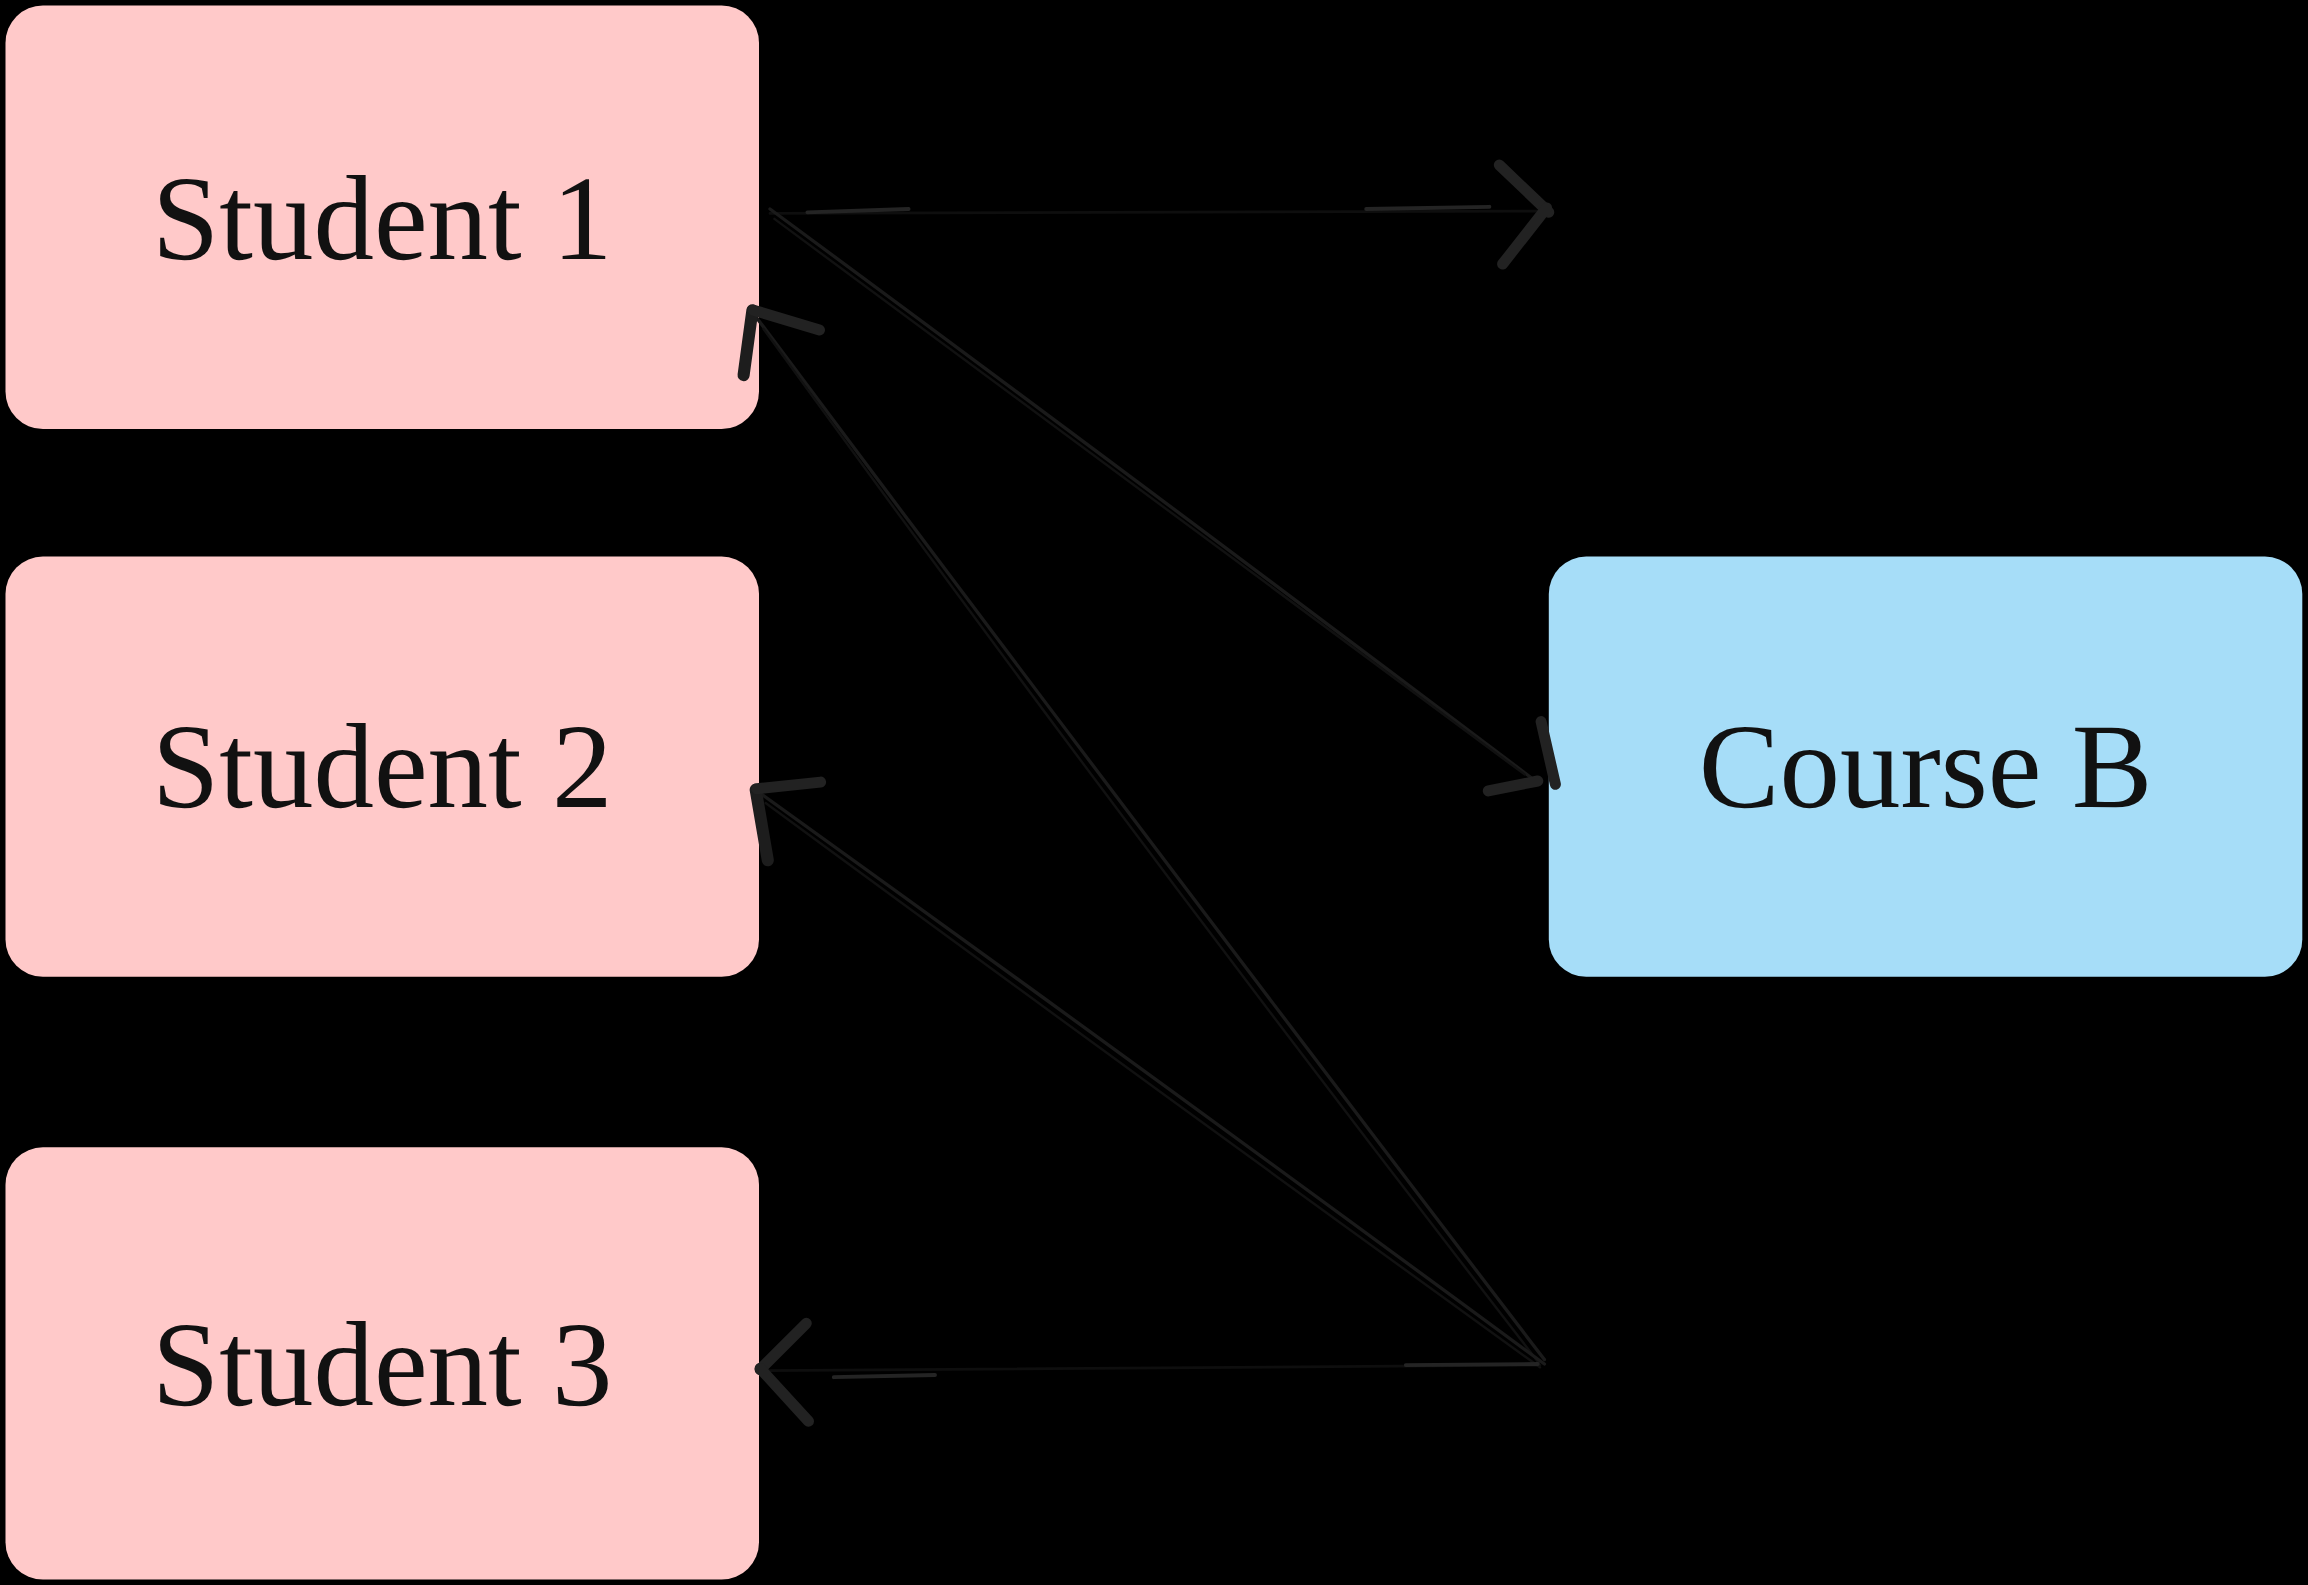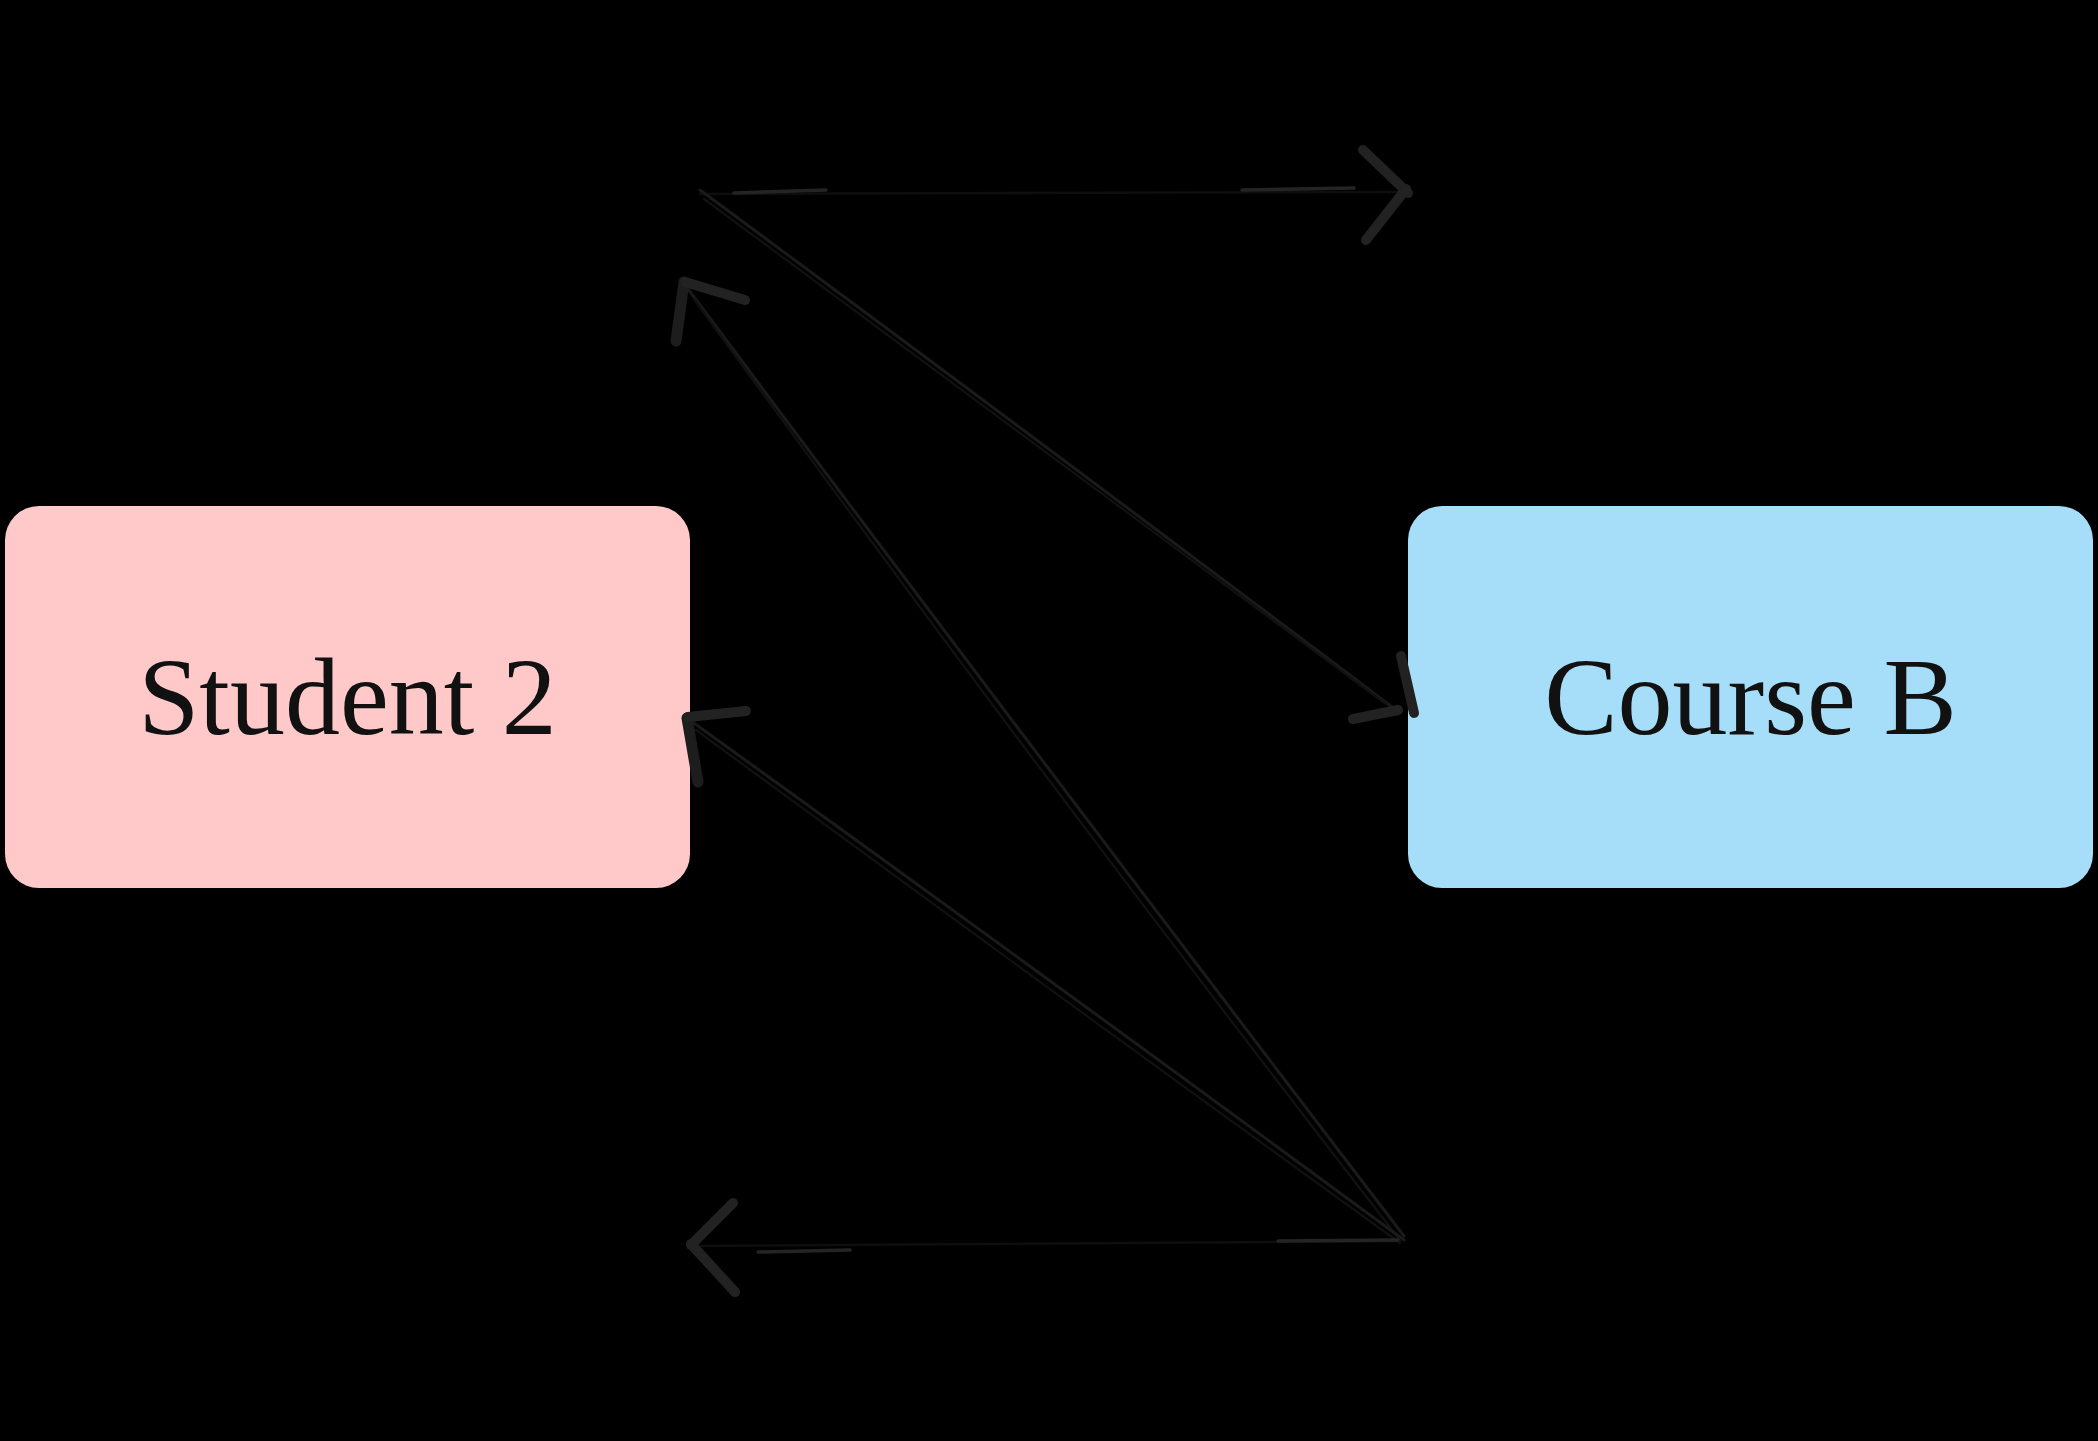--- a/index.html
+++ b/index.html
@@ -39,22 +39,28 @@
   .shaft-2nd   { stroke: #111111; stroke-width: 2.2; }
   .shaft-dash  { stroke: #242424; stroke-width: 3.5; }
   .head        { stroke: #222222; stroke-width: 10; }
   .head-thick  { stroke: #1d1d1d; stroke-width: 11; }
 </style>
 </head>
 <body>
 
 <div class="canvas">
 
+  <div class="node student r1">
+    <span>Student 1</span>
+  </div>
   <div class="node student r2">
     <span>Student 2</span>
+  </div>
+  <div class="node student r3">
+    <span>Student 3</span>
   </div>
 
   <div class="node course r2">
     <span>Course B</span>
   </div>
 
   <svg class="arrows" viewBox="0 0 2098 1441">
 
     <g>
       <path class="shaft-faint" d="M700,194 L1400,192"></path>

